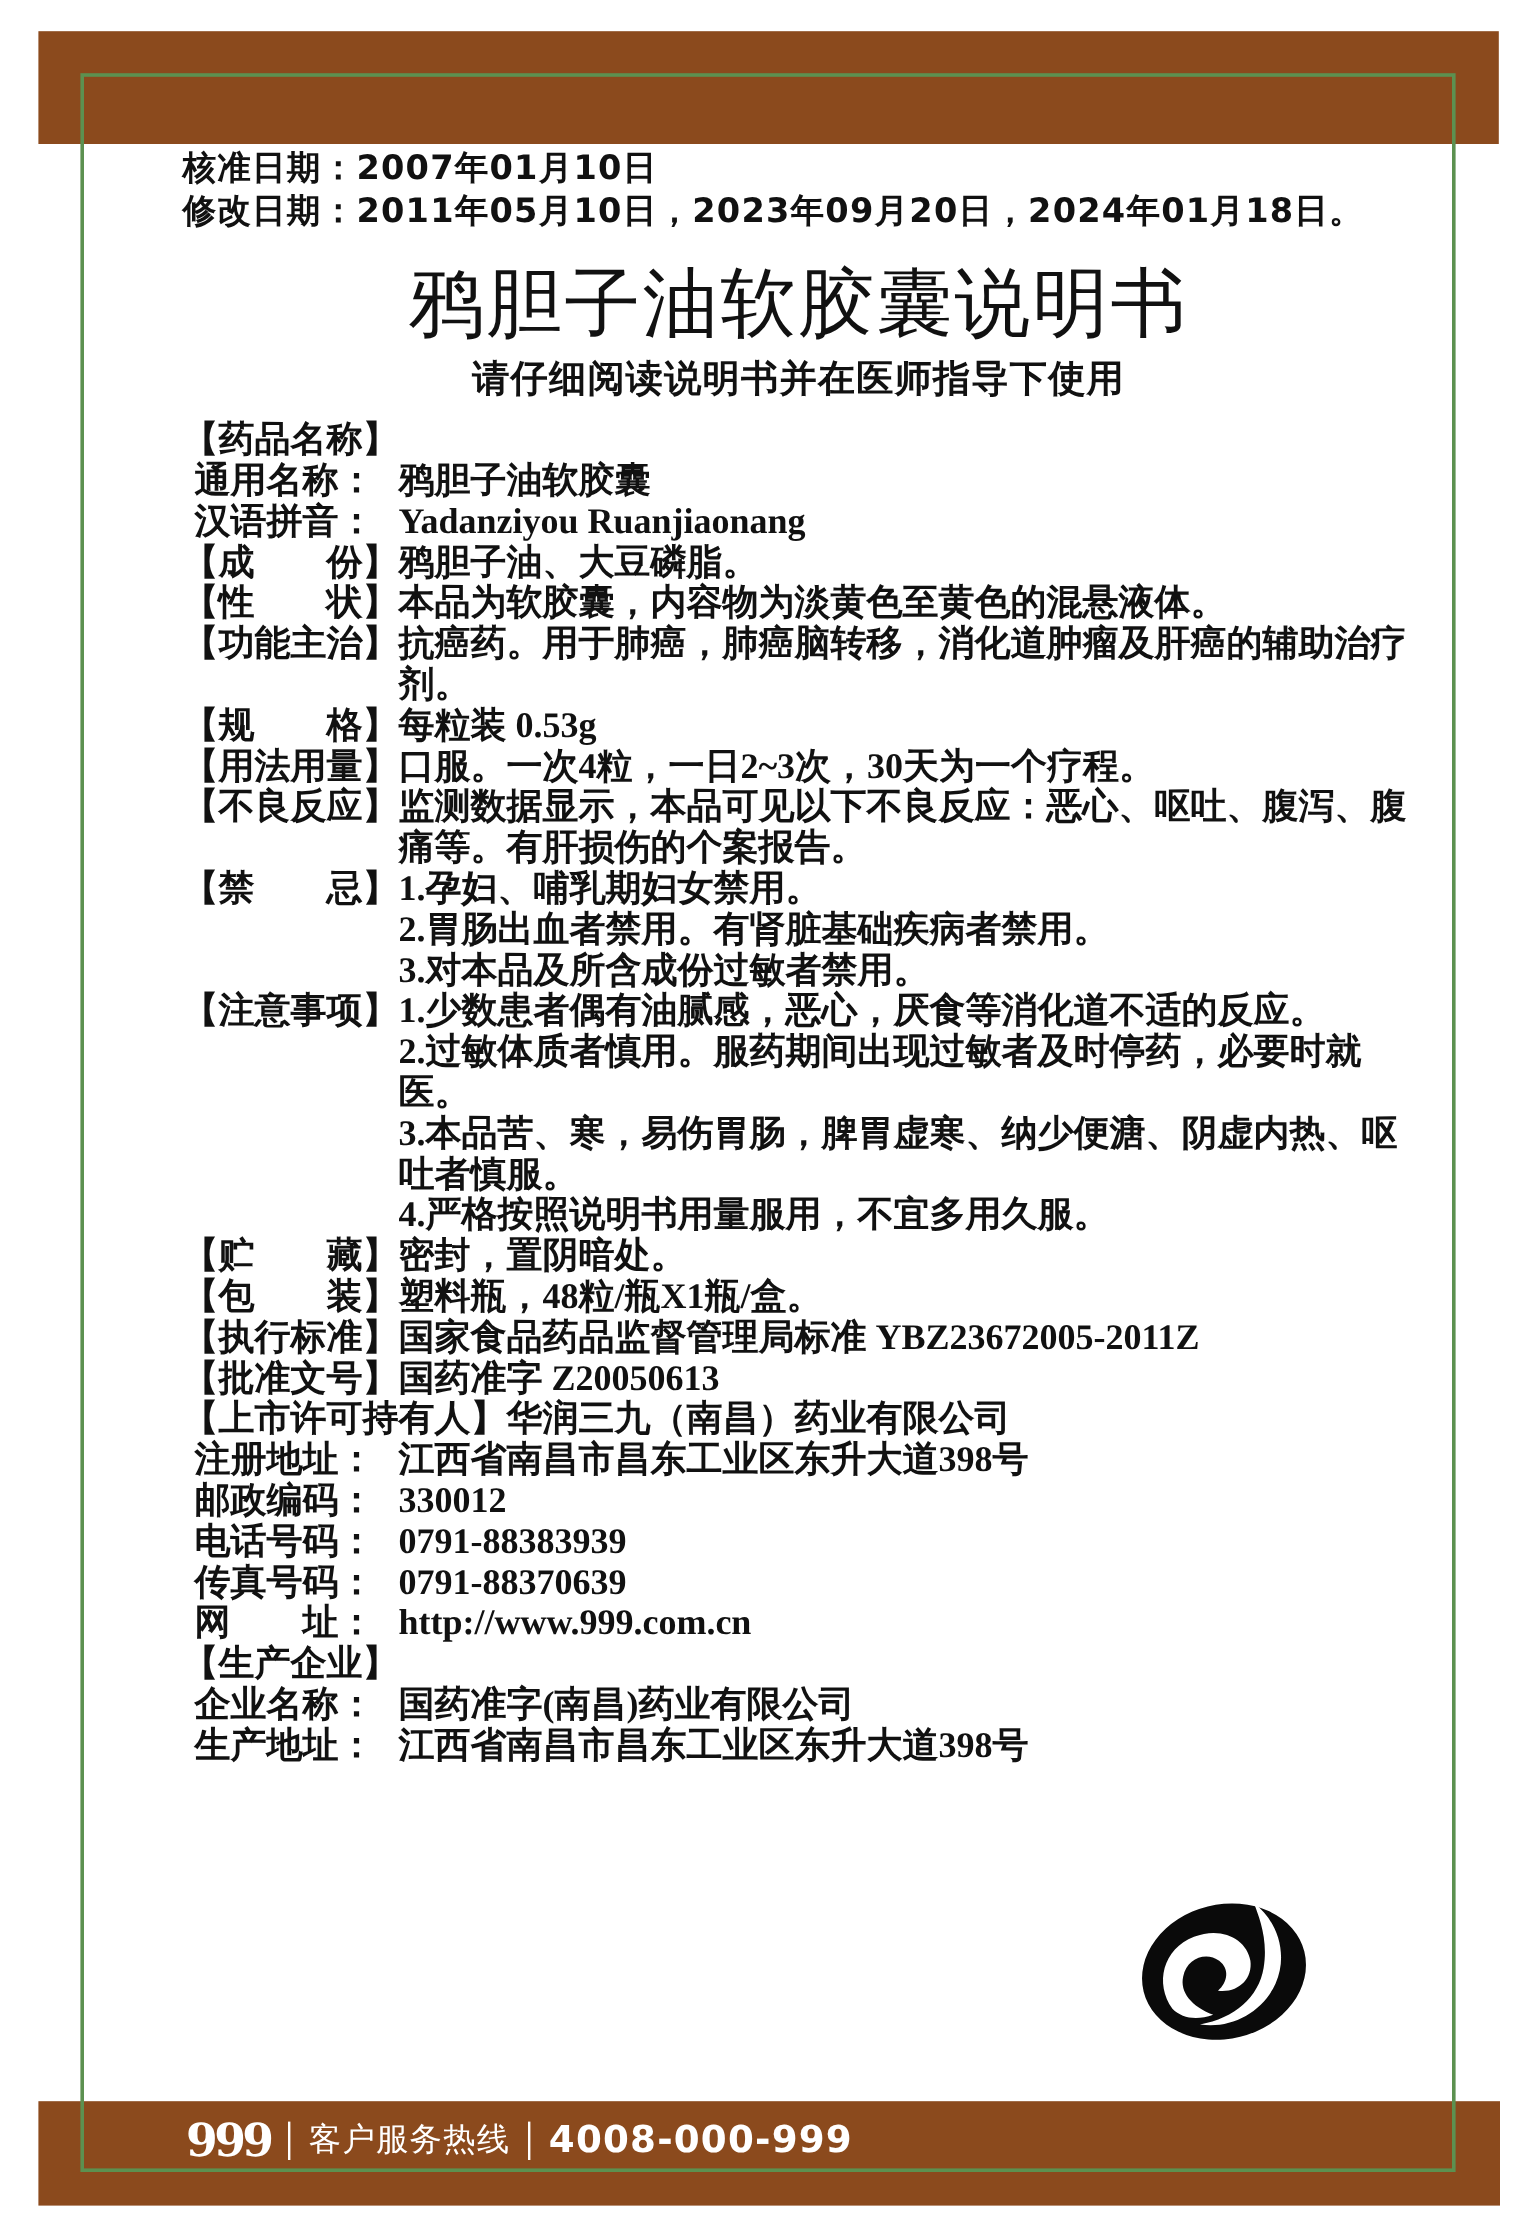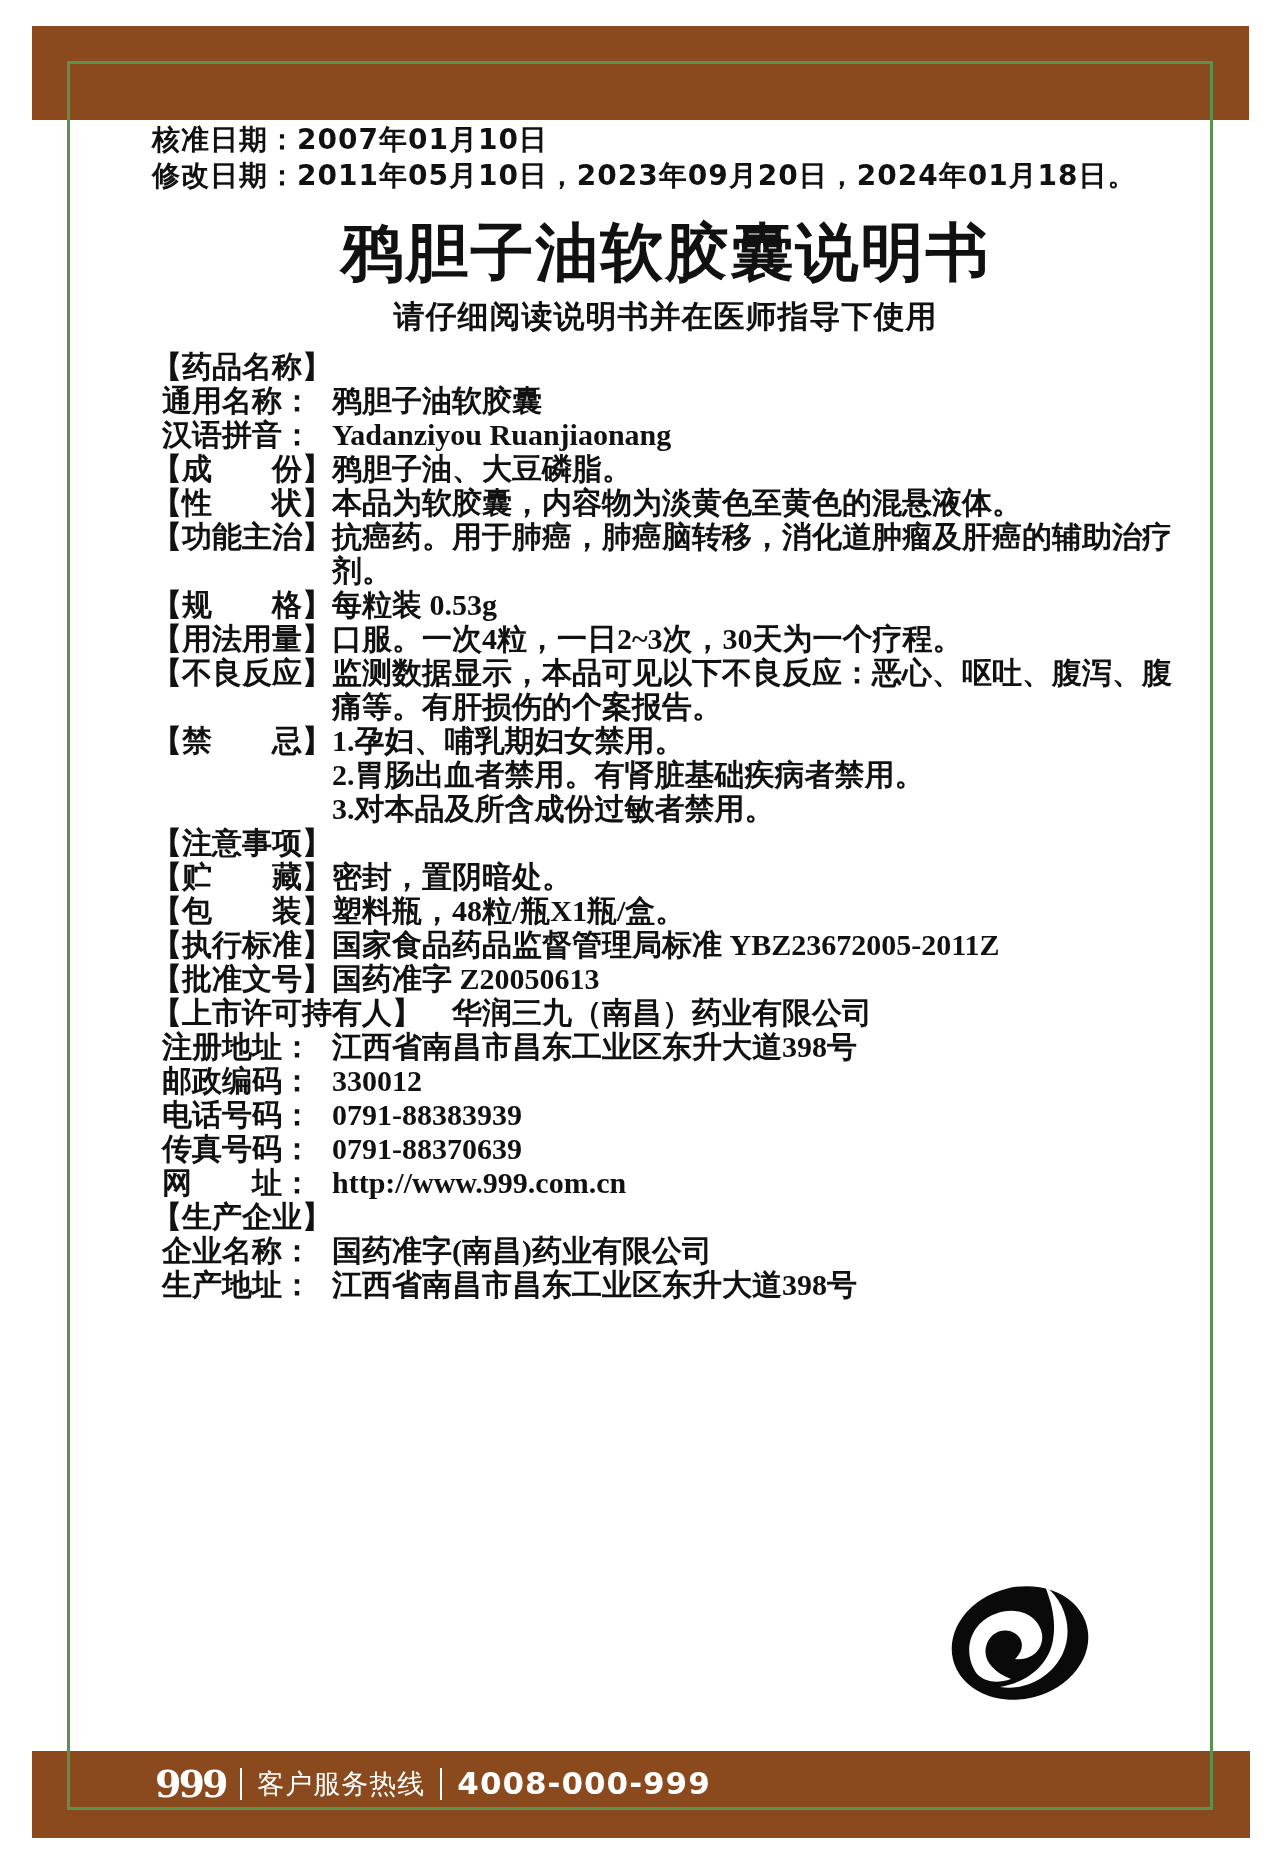--- a/index.html
+++ b/index.html
@@ -15,30 +15,30 @@
   }
   
   .green-frame{
     position:absolute;left:67px;top:61px;width:1146px;height:1749px;
     border:3px solid #5C9150;box-sizing:border-box;z-index:6;pointer-events:none;background:transparent;
   }
   .content{position:absolute;left:17px;top:122px;width:1274px;box-sizing:border-box;
     padding:0 112px 0 135px;z-index:3;}
   .dates{font-size:28px;line-height:36px;font-weight:600;letter-spacing:1px;}
   .dates .lbl{font-weight:700;}
-  .doc-title{font-size:63px;line-height:70px;font-weight:700;text-align:center;margin-top:24px;letter-spacing:2px;}
+  .doc-title{font-size:63px;line-height:70px;font-weight:400;text-align:center;margin-top:24px;letter-spacing:2px;}
   .doc-subtitle{font-size:31px;line-height:40px;font-weight:700;text-align:center;margin-top:8px;letter-spacing:1px;}
   .rows{margin-top:14px;font-size:30px;line-height:34px;font-weight:600;font-family:Liberation Serif, serif;}
   .row{display:flex;align-items:flex-start;}
   .row .lab{flex:0 0 180px;white-space:pre;font-weight:700;}
   .row.sub .lab{box-sizing:border-box;padding-left:10px;}
   .row .val{flex:1;min-width:0;}
   .row .val .itemline{display:block;}
   .row.wide{display:block;}
-  .row.wide .lab-inline{font-weight:700;margin-right:30px;white-space:pre;}
+  .row.wide .lab-inline{font-weight:700;margin-right:0;white-space:pre;}
   
   .brand999{font-family:"DejaVu Serif","Liberation Serif",serif;font-weight:900;font-size:38px;line-height:36px;letter-spacing:-3px;}
   .fsep{width:2px;height:32px;background:#ffffff;margin:2px 15px 0 15px;}
   .service{font-size:27px;line-height:36px;font-weight:400;letter-spacing:1px;}
   .hotline{font-size:31px;line-height:35px;font-weight:700;letter-spacing:1px;}
   
   .logo{position:absolute;left:948px;top:1582px;width:144px;height:122px;z-index:4;}
 </style>
 </head>
 <body>
@@ -109,20 +109,26 @@
         <div class="lab">【禁　　忌】</div>
         <div class="val">
           <div class="itemline">1.孕妇、哺乳期妇女禁用。</div>
           <div class="itemline">2.胃肠出血者禁用。有肾脏基础疾病者禁用。</div>
           <div class="itemline">3.对本品及所含成份过敏者禁用。</div>
         </div>
       </div>
 
       <div class="row">
         <div class="lab">【注意事项】</div>
+        <div class="val">
+          <div class="itemline">1.少数患者偶有油腻感，恶心，厌食等消化道不适的反应。</div>
+          <div class="itemline">2.过敏体质者慎用。服药期间出现过敏者及时停药，必要时就医。</div>
+          <div class="itemline">3.本品苦、寒，易伤胃肠，脾胃虚寒、纳少便溏、阴虚内热、呕吐者慎服。</div>
+          <div class="itemline">4.严格按照说明书用量服用，不宜多用久服。</div>
+        </div>
       </div>
 
       <div class="row">
         <div class="lab">【贮　　藏】</div>
         <div class="val">密封，置阴暗处。</div>
       </div>
 
       <div class="row">
         <div class="lab">【包　　装】</div>
         <div class="val">塑料瓶，48粒/瓶X1瓶/盒。</div>

